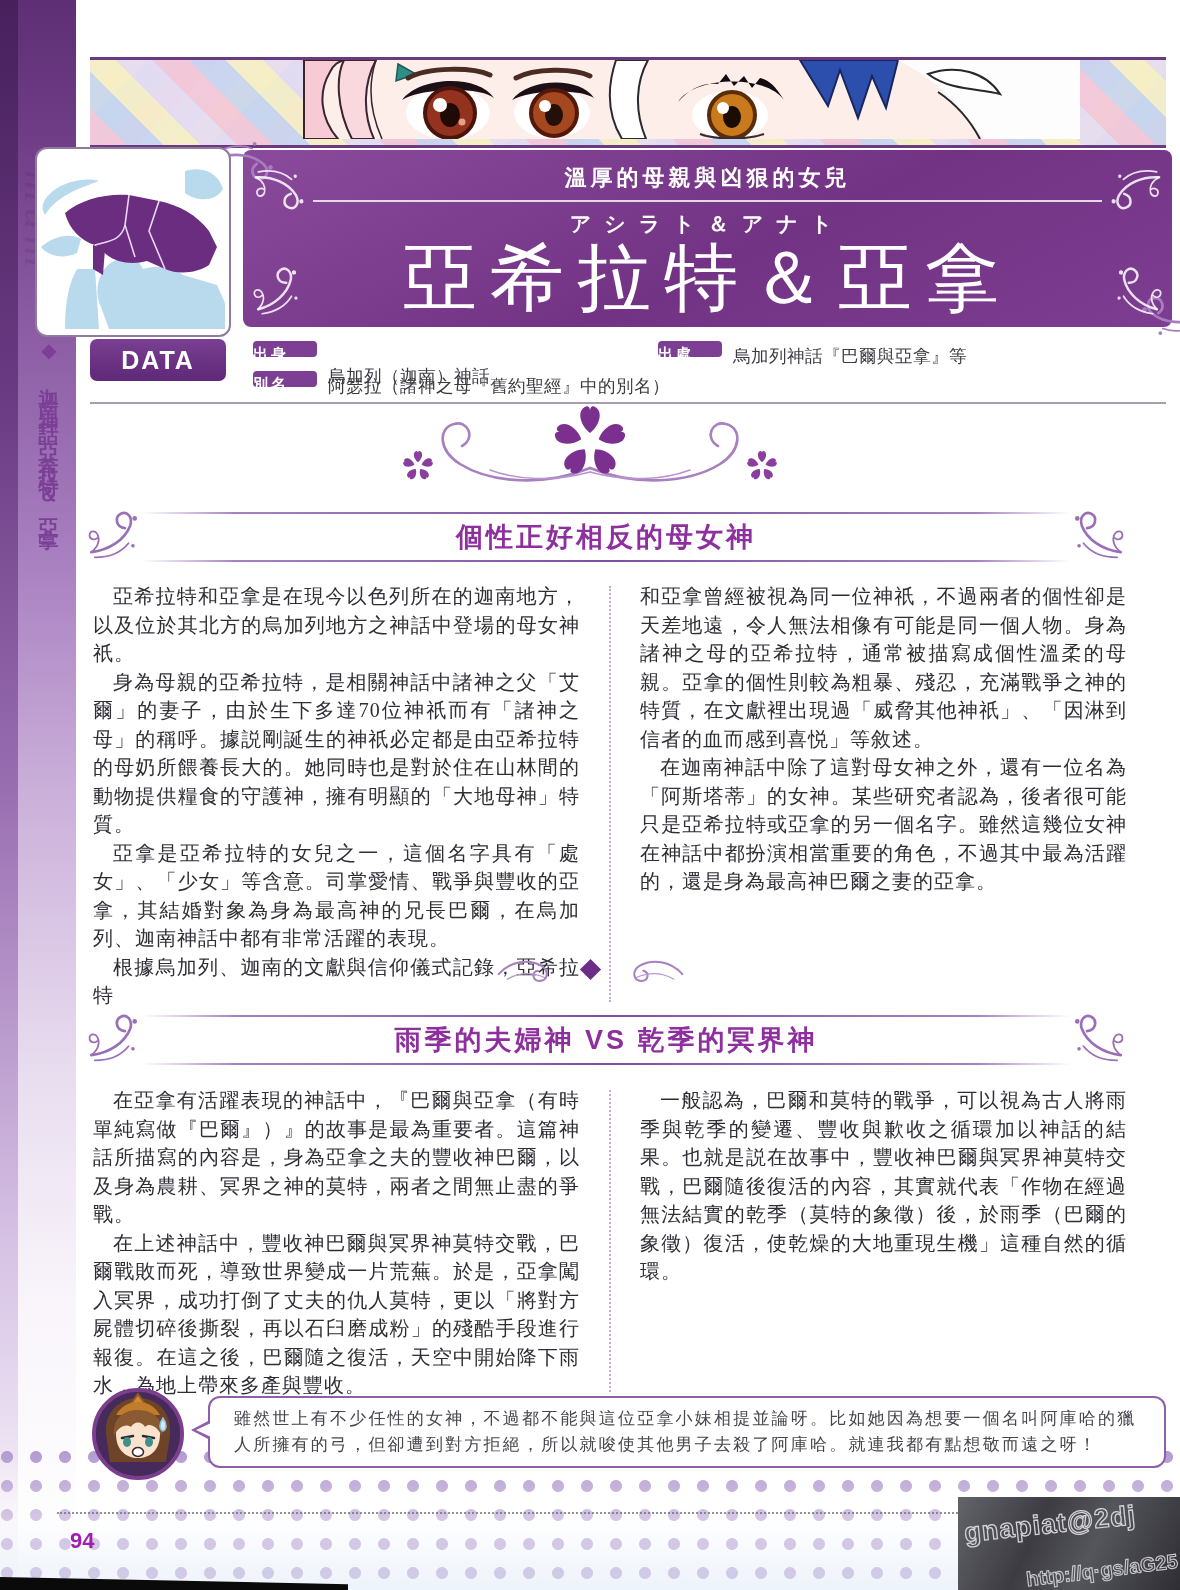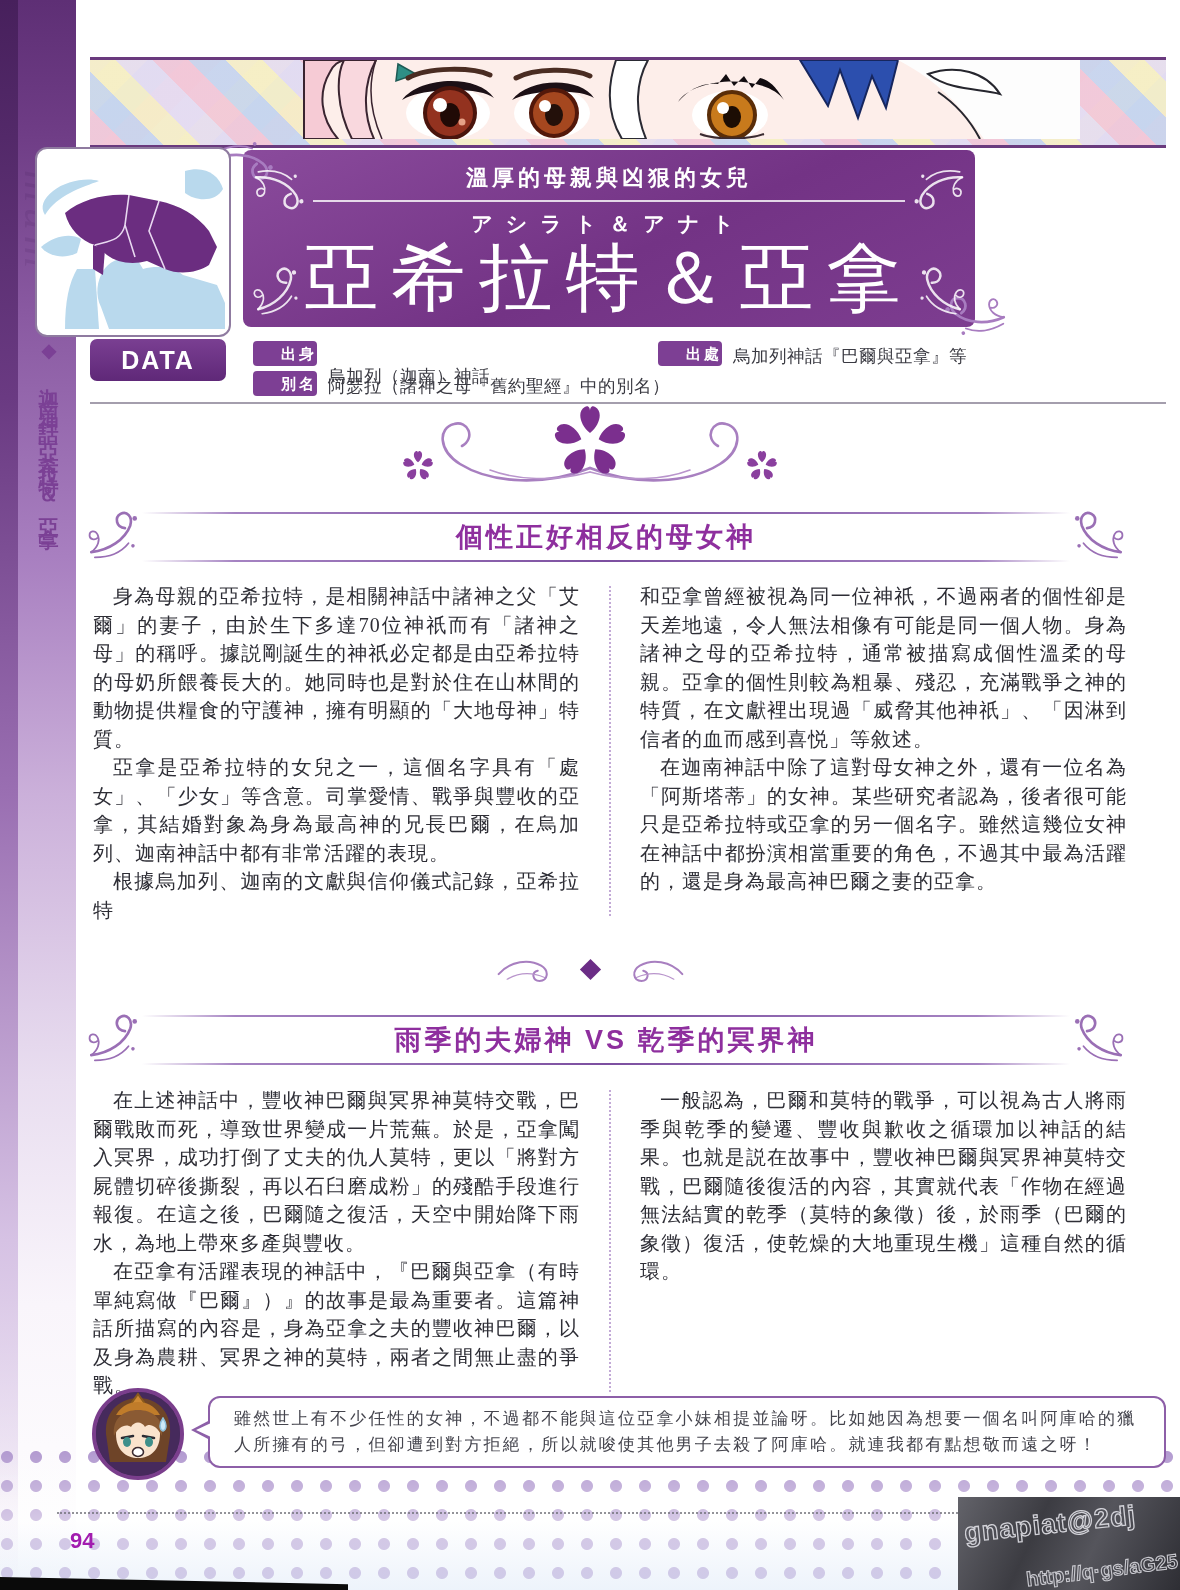--- a/index.html
+++ b/index.html
@@ -20,21 +20,21 @@
   
   .banner{position:absolute;left:90px;top:57px;width:1076px;height:85px;z-index:2;
     border-top:3px solid #6a3a7e;border-bottom:3px solid #6a3a7e;background-color:#f4e6ee;
     background-image:
       repeating-linear-gradient(45deg, rgba(242,197,214,.85) 0 26px, rgba(193,211,238,.8) 26px 52px, rgba(246,240,193,.8) 52px 78px, rgba(227,219,242,.8) 78px 104px),
       repeating-linear-gradient(-45deg, rgba(242,197,214,.45) 0 26px, rgba(193,211,238,.45) 26px 52px, rgba(246,240,193,.45) 52px 78px, rgba(227,219,242,.45) 78px 104px);
     overflow:hidden;}
   .eyes{position:absolute;left:190px;top:0;width:800px;height:79px;}
 
   
-  .title-box{position:absolute;left:243px;top:150px;width:732px;height:177px;z-index:3;
+  .title-box{position:absolute;left:243px;top:150px;width:929px;height:177px;z-index:3;
     background:linear-gradient(155deg,#8a4b9c 0%,#733385 55%,#7d3d90 100%);border-radius:8px;}
   .tb-tagline{position:absolute;top:13px;left:0;right:0;text-align:center;color:#fff;
     font-size:22px;font-weight:bold;letter-spacing:4px;}
   .tb-line{position:absolute;top:50px;left:70px;right:70px;height:2px;background:rgba(255,255,255,.8);}
   .tb-kana{position:absolute;top:60px;left:0;right:0;text-align:center;color:#fff;
     font-size:21px;letter-spacing:13px;font-weight:bold;}
   .tb-title{position:absolute;top:86px;left:0;right:0;text-align:center;color:#fff;
     font-family:"Liberation Serif","DejaVu Serif",serif;font-size:74px;font-weight:normal;letter-spacing:13px;line-height:84px;white-space:nowrap;}
   .tb-fl{position:absolute;width:58px;height:58px;color:rgba(255,255,255,.85);}
   .tb-fl.tl{left:10px;top:8px;transform:scale(1,-1) rotate(10deg);}
@@ -46,22 +46,22 @@
   .tb-out.br{right:-30px;bottom:-22px;transform:scale(-1,1) rotate(30deg);}
 
   
   .map-card{position:absolute;left:35px;top:147px;width:192px;height:186px;z-index:4;
     background:#fff;border:2px solid #8f7ba0;border-radius:12px;overflow:hidden;}
 
   
   .data-box{position:absolute;left:90px;top:339px;width:136px;height:42px;z-index:3;
     background:linear-gradient(180deg,#7a3f92,#5f2878);border-radius:7px;color:#fff;
     font-size:25px;font-weight:bold;letter-spacing:2px;text-align:center;line-height:42px;}
-  .badge{position:absolute;width:64px;height:25px;background:#7d3f94;color:#fff;z-index:3;
-    font-size:15px;font-weight:bold;line-height:25px;text-align:right;letter-spacing:3px;border-radius:4px;}
+  .badge{position:absolute;width:64px;height:16px;background:#7d3f94;color:#fff;z-index:3;
+    font-size:15px;font-weight:bold;line-height:25px;text-align:left;letter-spacing:3px;border-radius:4px;}
   .dval{position:absolute;font-size:17.5px;color:#3a3a42;letter-spacing:.5px;z-index:3;
     font-family:"Liberation Serif","DejaVu Serif",serif;}
   .data-rule{position:absolute;left:90px;top:402px;width:1076px;height:2px;background:#a49ead;}
 
   
   .flower-div{position:absolute;left:340px;top:406px;width:500px;height:86px;}
   .mid-div{position:absolute;left:0;top:944px;width:1180px;height:50px;display:flex;
     align-items:center;justify-content:center;gap:26px;}
   .mid-sw{width:64px;height:34px;color:#a87fc0;}
   .mid-diamond{width:15px;height:15px;background:#6b2d86;transform:rotate(45deg);}
@@ -257,20 +257,21 @@
       </svg>
     <div class="line-top"></div>
     <h2>個性正好相反的母女神</h2>
     <div class="line-bot"></div>
     <svg class="sh-fl r" viewBox="0 0 70 70">
         <use href="#fl"></use>
       </svg>
   </div>
   <div class="cols" style="top:582px">
     <div class="col">
+      <p>亞希拉特和亞拿是在現今以色列所在的迦南地方，以及位於其北方的烏加列地方之神話中登場的母女神祇。</p>
       <p>身為母親的亞希拉特，是相關神話中諸神之父「艾爾」的妻子，由於生下多達70位神祇而有「諸神之母」的稱呼。據説剛誕生的神祇必定都是由亞希拉特的母奶所餵養長大的。她同時也是對於住在山林間的動物提供糧食的守護神，擁有明顯的「大地母神」特質。</p>
       <p>亞拿是亞希拉特的女兒之一，這個名字具有「處女」、「少女」等含意。司掌愛情、戰爭與豐收的亞拿，其結婚對象為身為最高神的兄長巴爾，在烏加列、迦南神話中都有非常活躍的表現。</p>
       <p>根據烏加列、迦南的文獻與信仰儀式記錄，亞希拉特</p>
     </div>
     <div class="colgap"></div>
     <div class="col">
       <p class="cont">和亞拿曾經被視為同一位神祇，不過兩者的個性卻是天差地遠，令人無法相像有可能是同一個人物。身為諸神之母的亞希拉特，通常被描寫成個性溫柔的母親。亞拿的個性則較為粗暴、殘忍，充滿戰爭之神的特質，在文獻裡出現過「威脅其他神祇」、「因淋到信者的血而感到喜悦」等敘述。</p>
       <p>在迦南神話中除了這對母女神之外，還有一位名為「阿斯塔蒂」的女神。某些研究者認為，後者很可能只是亞希拉特或亞拿的另一個名字。雖然這幾位女神在神話中都扮演相當重要的角色，不過其中最為活躍的，還是身為最高神巴爾之妻的亞拿。</p>
     </div>
   </div>
@@ -293,22 +294,22 @@
       </svg>
     <div class="line-top"></div>
     <h2>雨季的夫婦神 VS 乾季的冥界神</h2>
     <div class="line-bot"></div>
     <svg class="sh-fl r" viewBox="0 0 70 70">
         <use href="#fl"></use>
       </svg>
   </div>
   <div class="cols" style="top:1086px">
     <div class="col">
+      <p>在亞拿有活躍表現的神話中，『巴爾與亞拿（有時單純寫做『巴爾』）』的故事是最為重要者。這篇神話所描寫的內容是，身為亞拿之夫的豐收神巴爾，以及身為農耕、冥界之神的莫特，兩者之間無止盡的爭戰。</p>
       <p>在上述神話中，豐收神巴爾與冥界神莫特交戰，巴爾戰敗而死，導致世界變成一片荒蕪。於是，亞拿闖入冥界，成功打倒了丈夫的仇人莫特，更以「將對方屍體切碎後撕裂，再以石臼磨成粉」的殘酷手段進行報復。在這之後，巴爾隨之復活，天空中開始降下雨水，為地上帶來多產與豐收。</p>
-      <p>在亞拿有活躍表現的神話中，『巴爾與亞拿（有時單純寫做『巴爾』）』的故事是最為重要者。這篇神話所描寫的內容是，身為亞拿之夫的豐收神巴爾，以及身為農耕、冥界之神的莫特，兩者之間無止盡的爭戰。</p>
     </div>
     <div class="colgap"></div>
     <div class="col">
       <p>一般認為，巴爾和莫特的戰爭，可以視為古人將雨季與乾季的變遷、豐收與歉收之循環加以神話的結果。也就是説在故事中，豐收神巴爾與冥界神莫特交戰，巴爾隨後復活的內容，其實就代表「作物在經過無法結實的乾季（莫特的象徵）後，於雨季（巴爾的象徵）復活，使乾燥的大地重現生機」這種自然的循環。</p>
     </div>
   </div>
 
   <div class="avatar">
     <svg viewBox="0 0 84 84" width="84" height="84">
       <rect width="84" height="84" fill="#462a5c"></rect>

